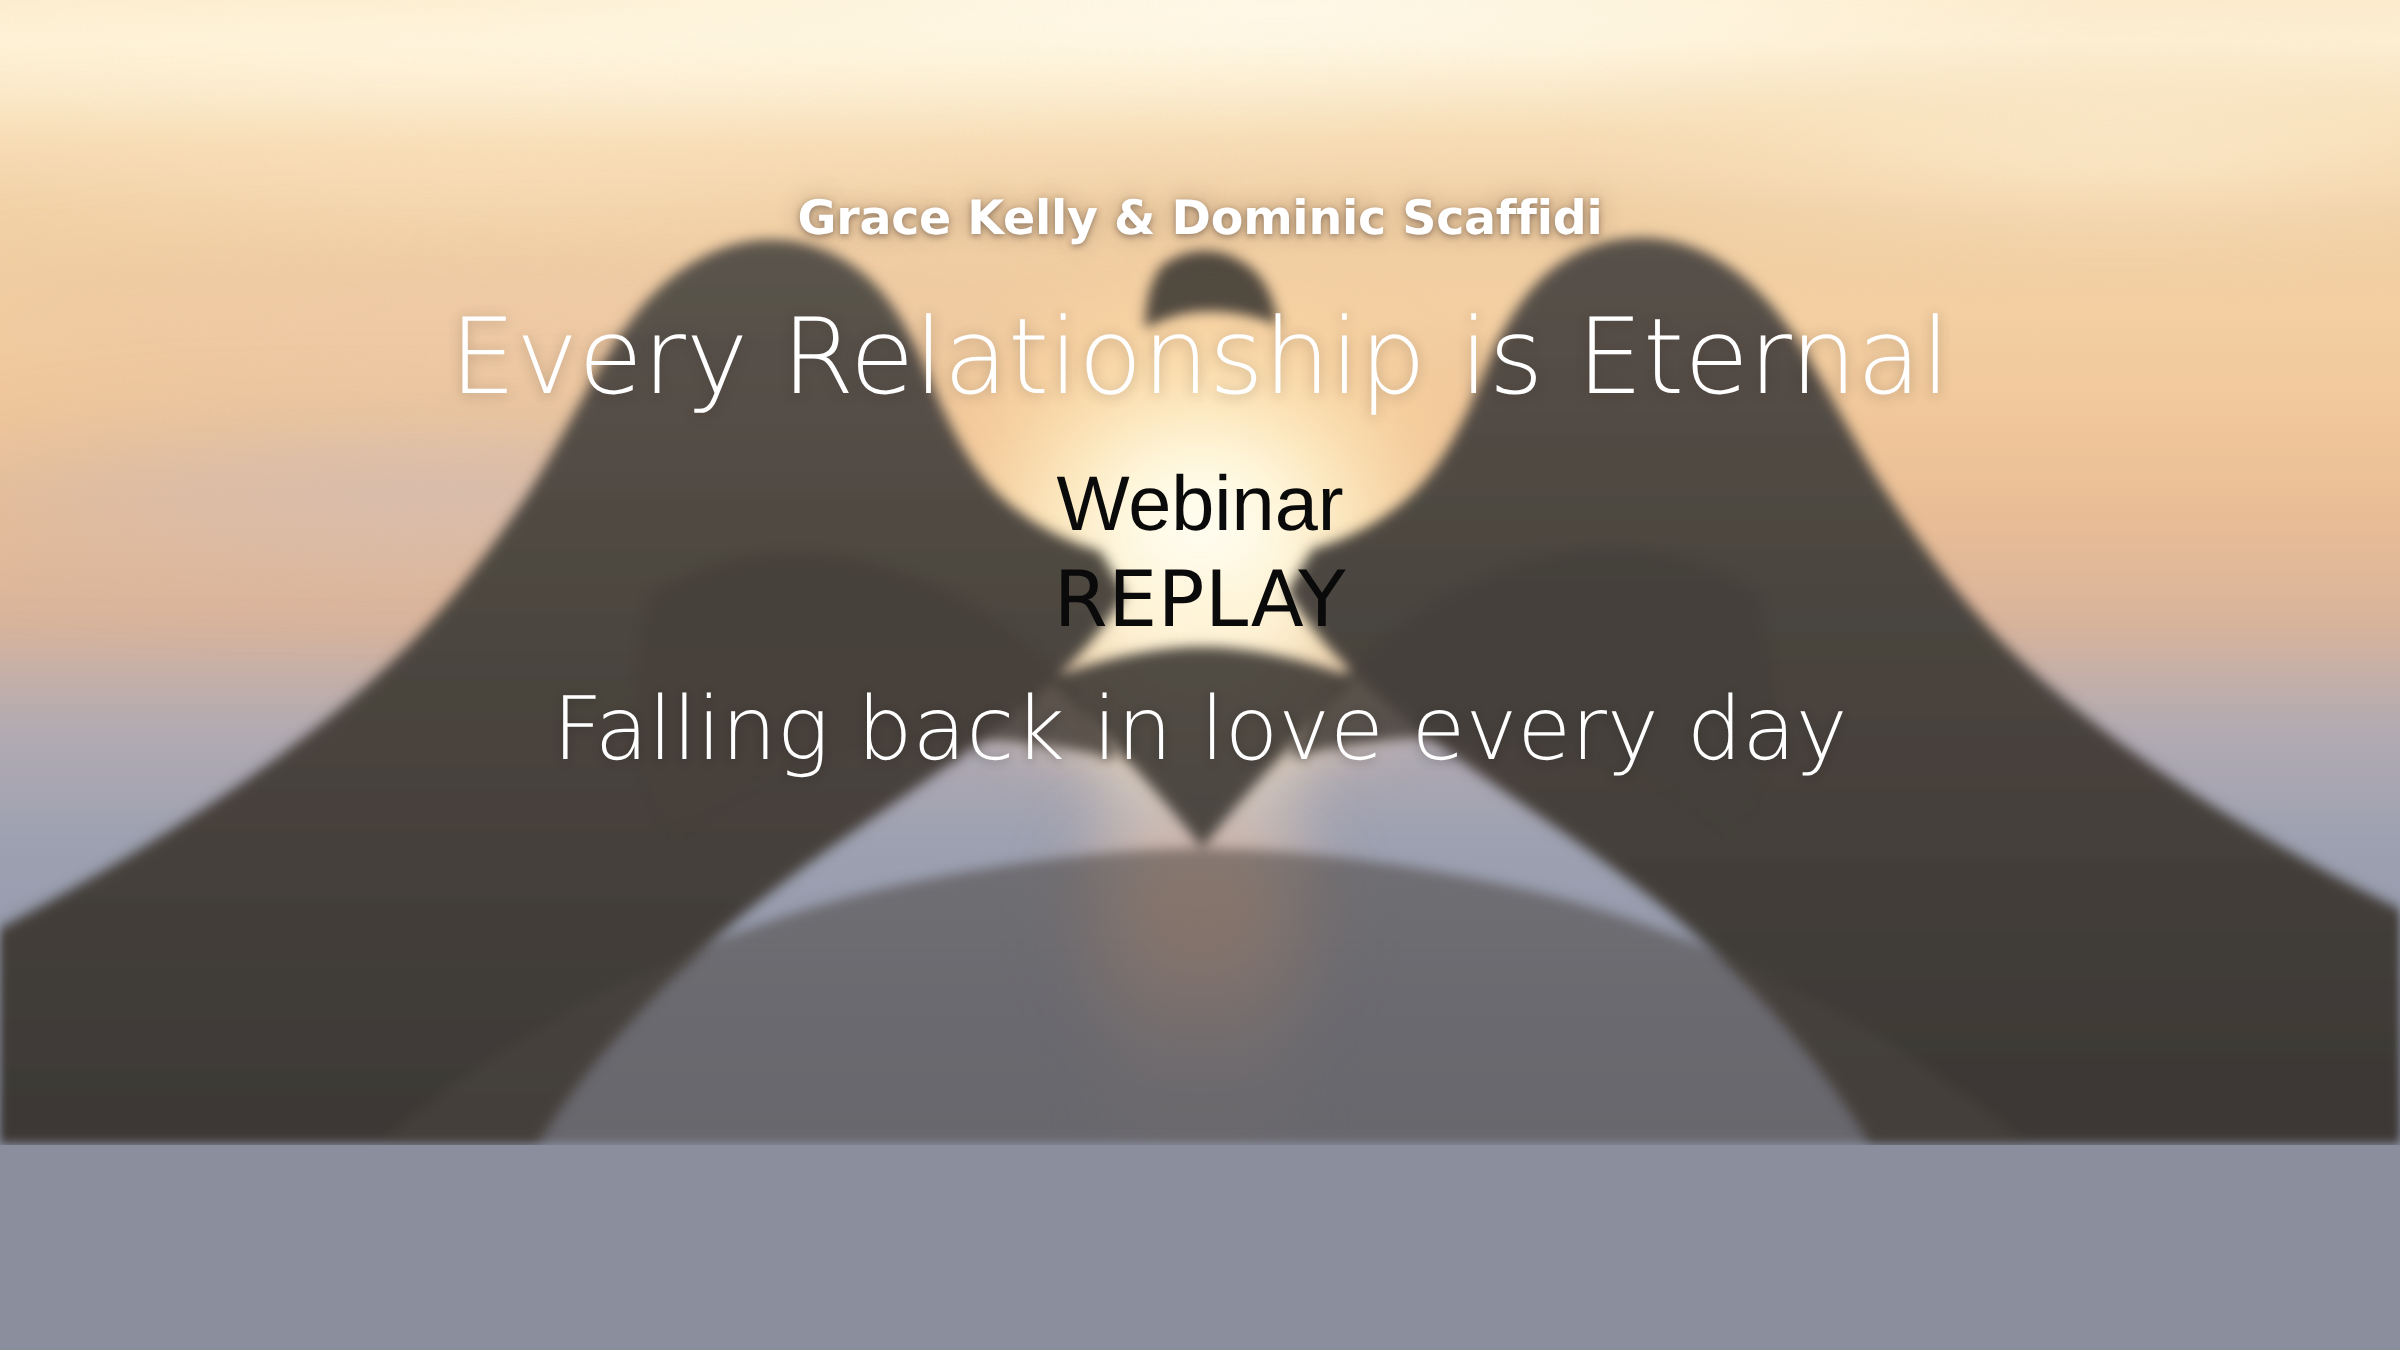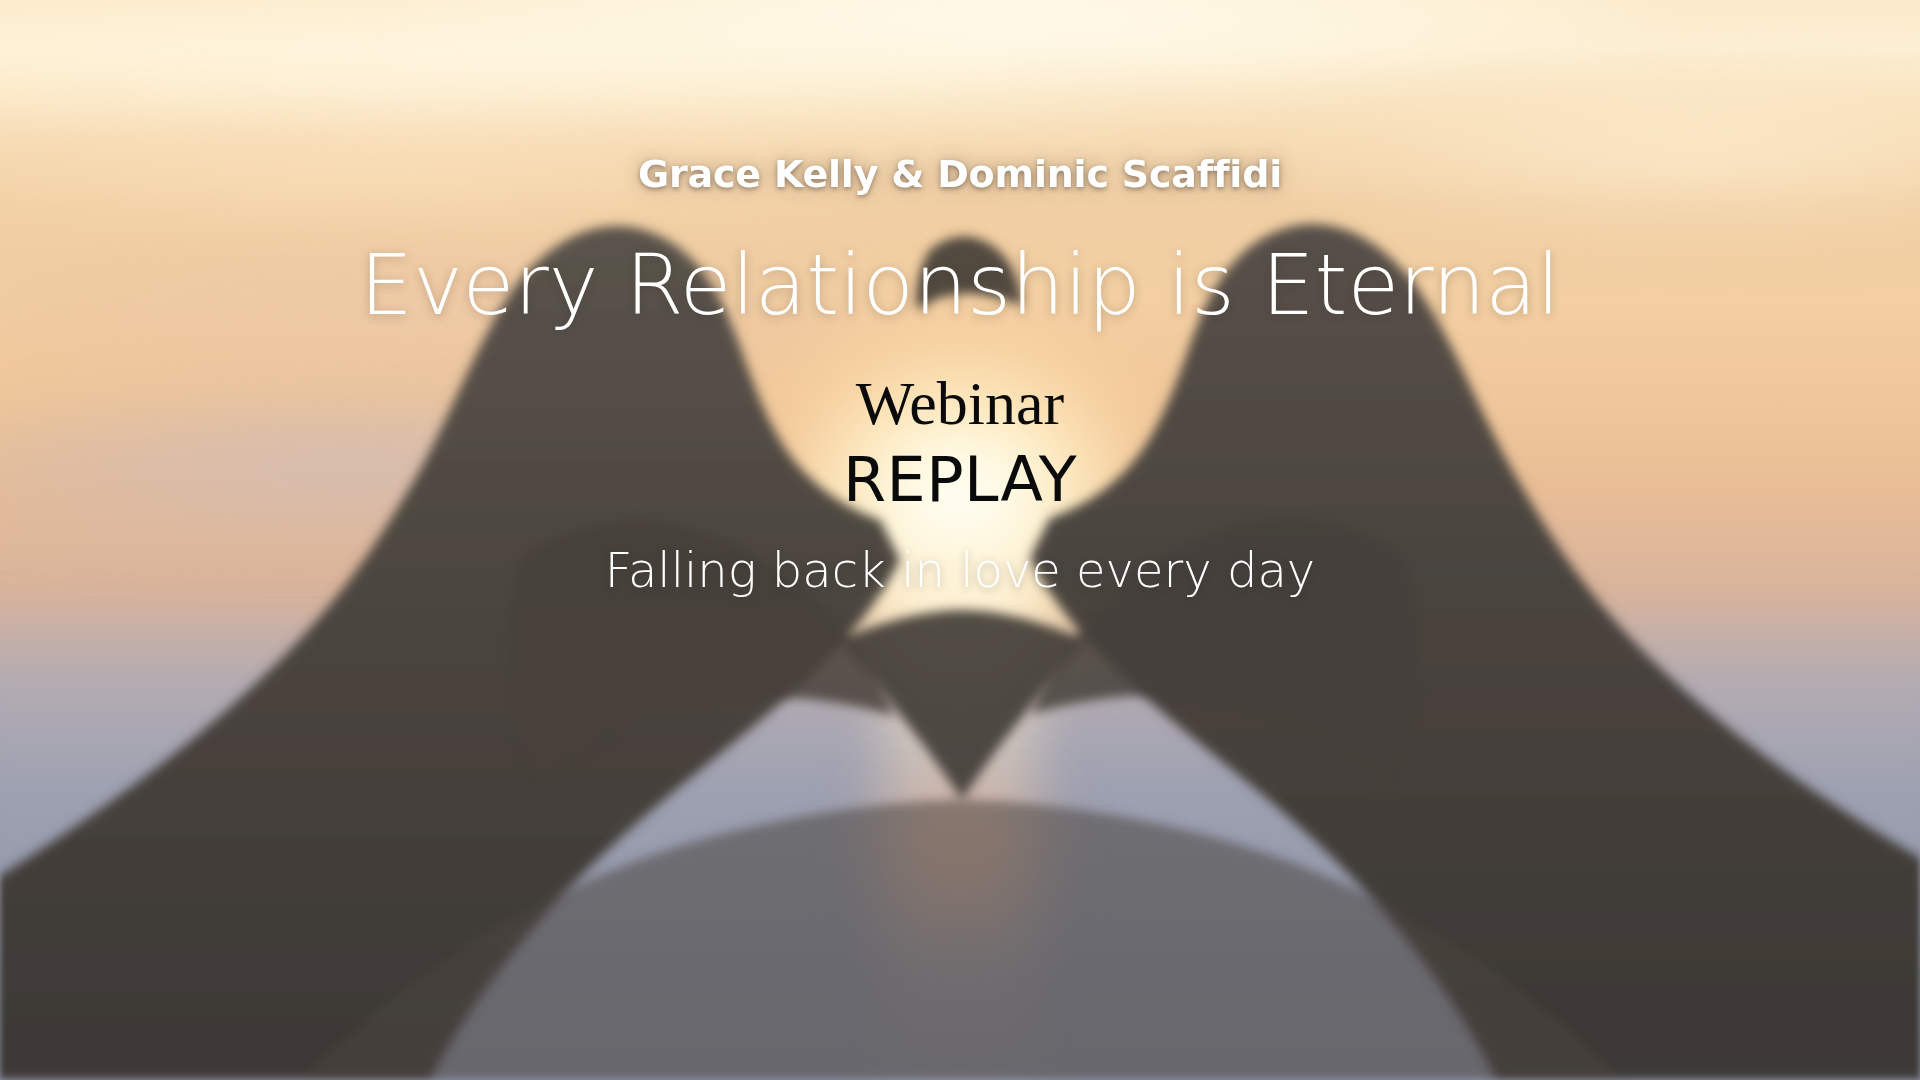--- a/index.html
+++ b/index.html
@@ -7,21 +7,21 @@
   html, body {
     width:1920px; height:1080px;
     overflow:hidden;
     background:#8b8e9c;
     font-family:"DejaVu Sans", sans-serif;
   }
 
   #slide {
     position:relative;
     width:1920px;
-    height:1080px;
+    height:916px;
     overflow:hidden;
   }
 
   
   .bg-layer { position:absolute; inset:-60px; }
 
   .sky {
     background:
       linear-gradient(to bottom,
         #f0d7b0 0%,
@@ -127,40 +127,40 @@
     font-family:"DejaVu Sans", sans-serif;
     font-weight:300;
     font-size:84px;
     line-height:1.08;
     color:#ffffff;
     text-shadow:0 2px 10px rgba(60,45,40,.30);
     white-space:nowrap;
   }
   .sub-webinar {
     position:absolute; left:0; right:0; top:368px;
-    font-family:Liberation Serif, serif;
+    font-family:Liberation Sans, sans-serif;
     font-weight:400;
     font-size:62px;
     color:#0a0a0a;
     white-space:nowrap;
   }
   .sub-replay {
     position:absolute; left:0; right:0; top:443px;
     font-family:"DejaVu Sans", sans-serif;
     font-weight:400;
     font-size:62px;
     letter-spacing:.5px;
     color:#0a0a0a;
     white-space:nowrap;
   }
   .tagline {
     position:absolute; left:0; right:0; top:542px;
     font-family:"DejaVu Sans", sans-serif;
     font-weight:300;
-    font-size:48px;
+    font-size:70px;
     color:#ffffff;
     text-shadow:0 2px 8px rgba(40,35,35,.35);
     white-space:nowrap;
   }
 </style>
 </head>
 <body>
 
 <div id="slide">
 

